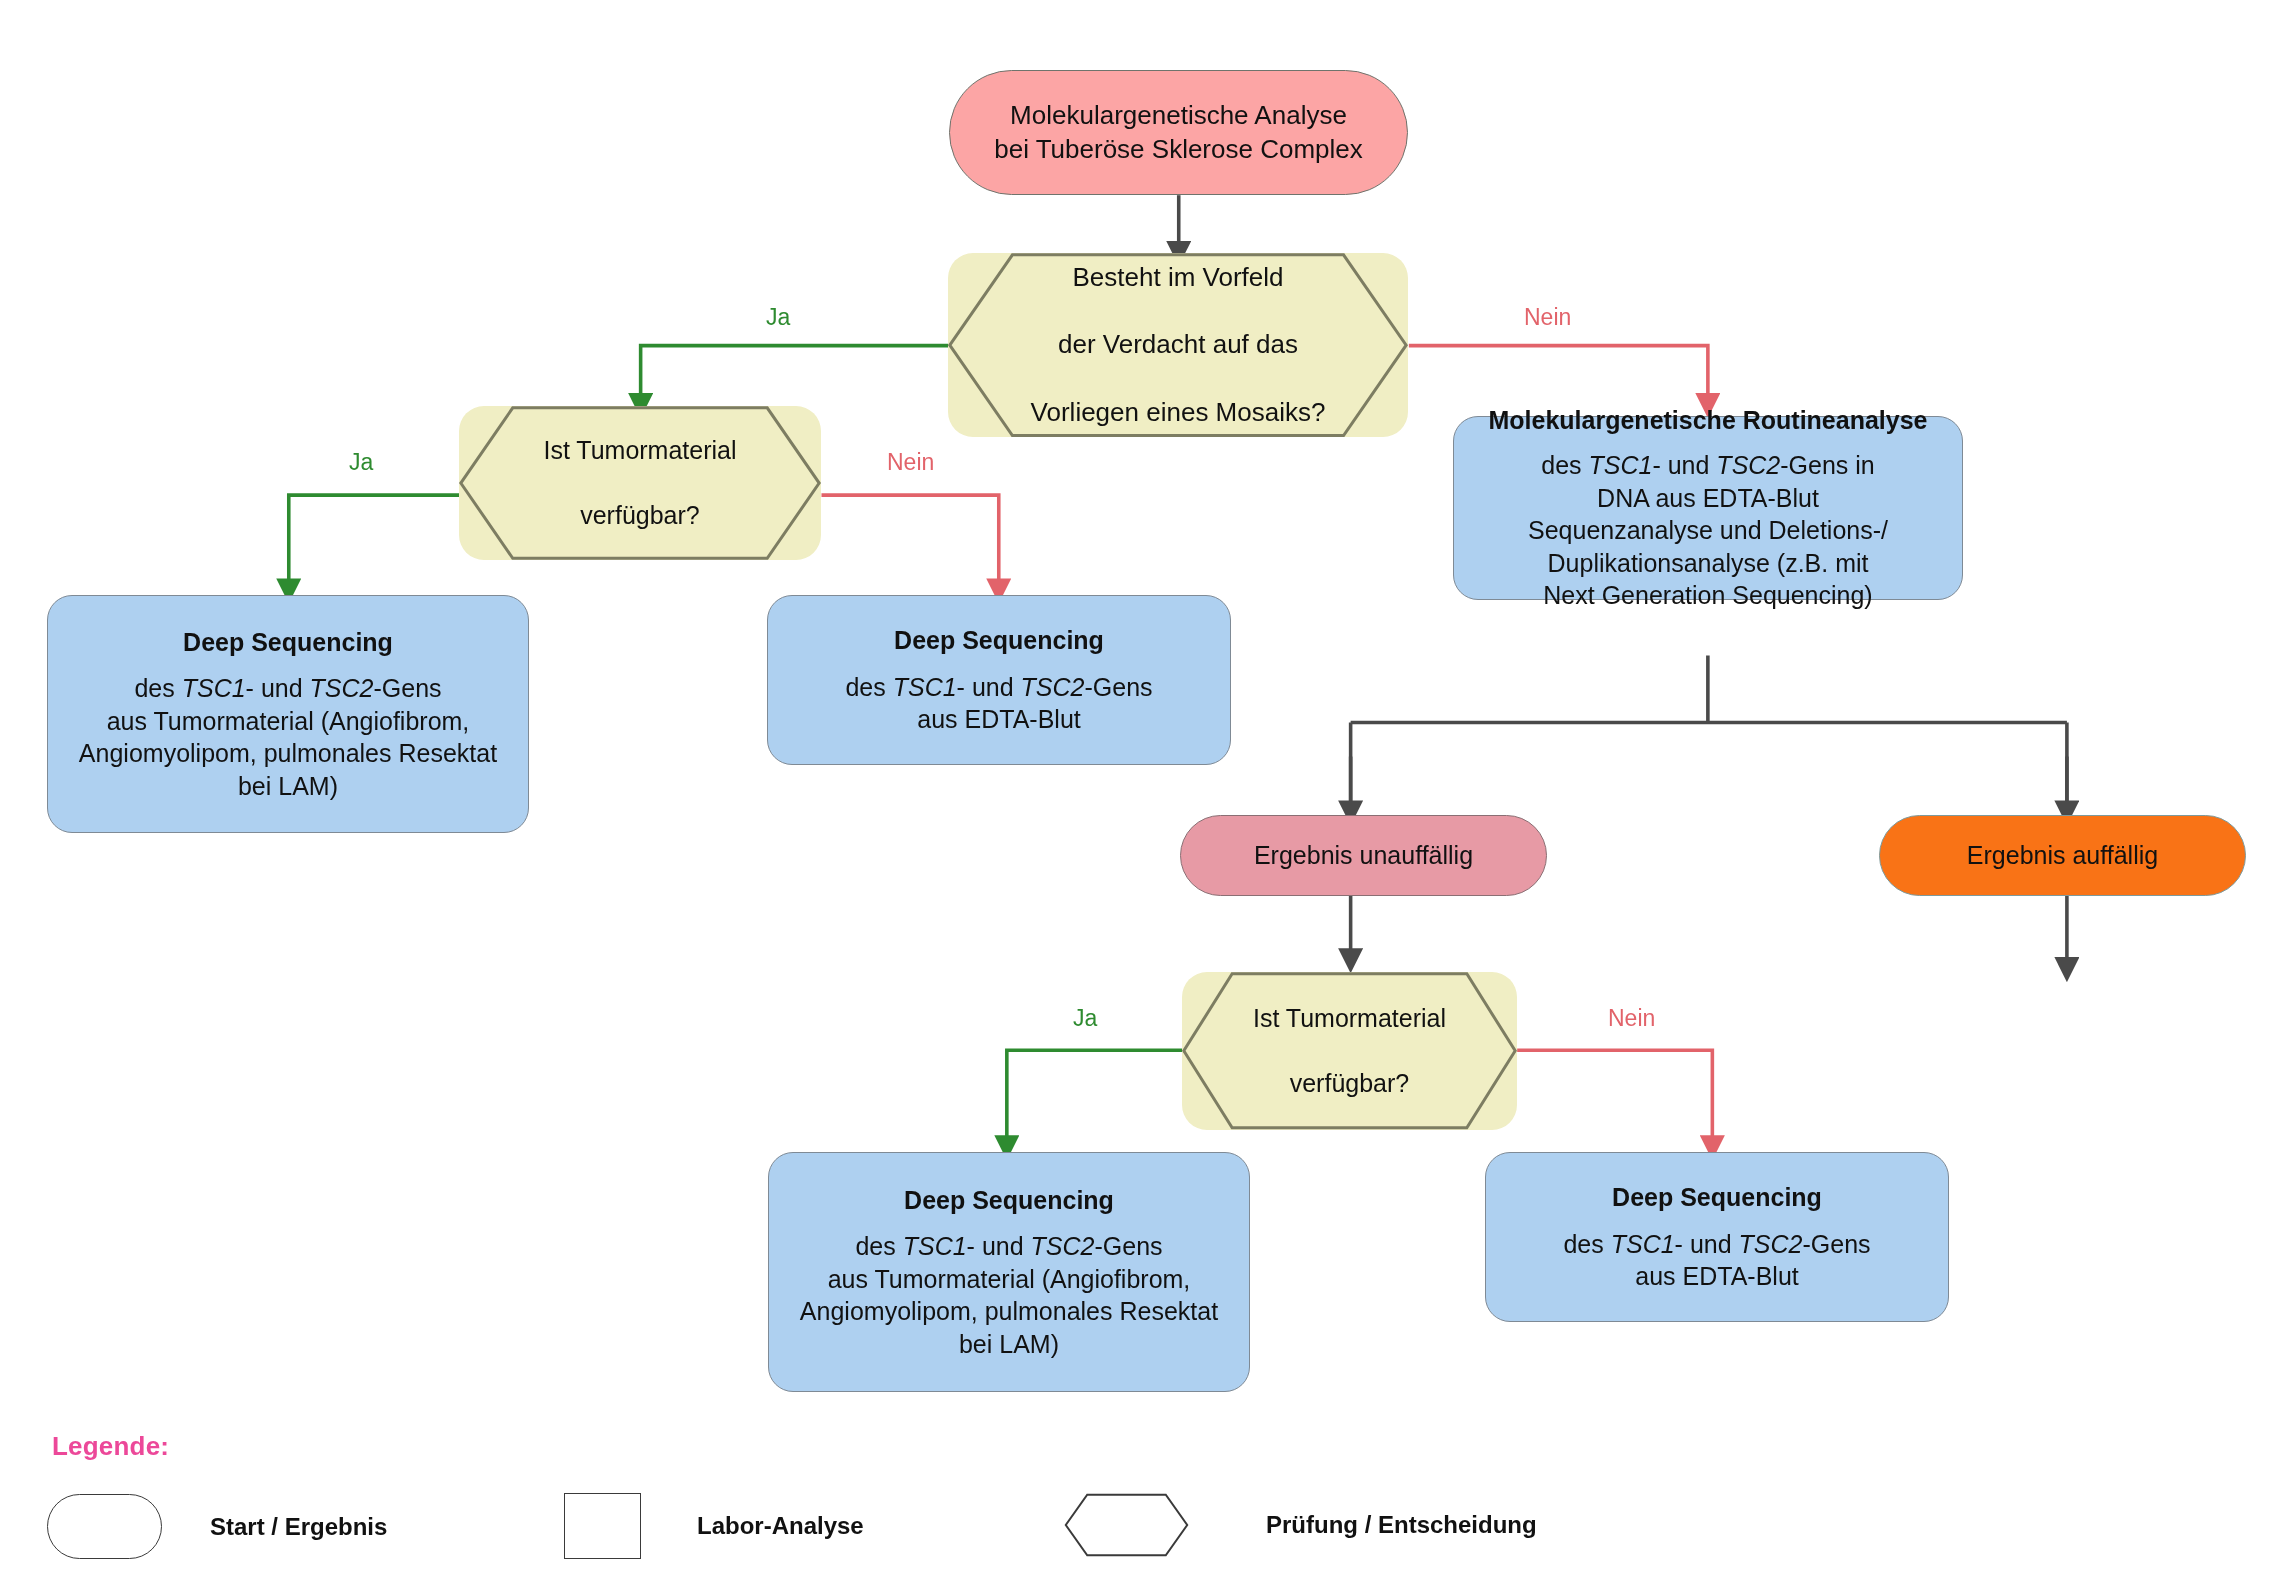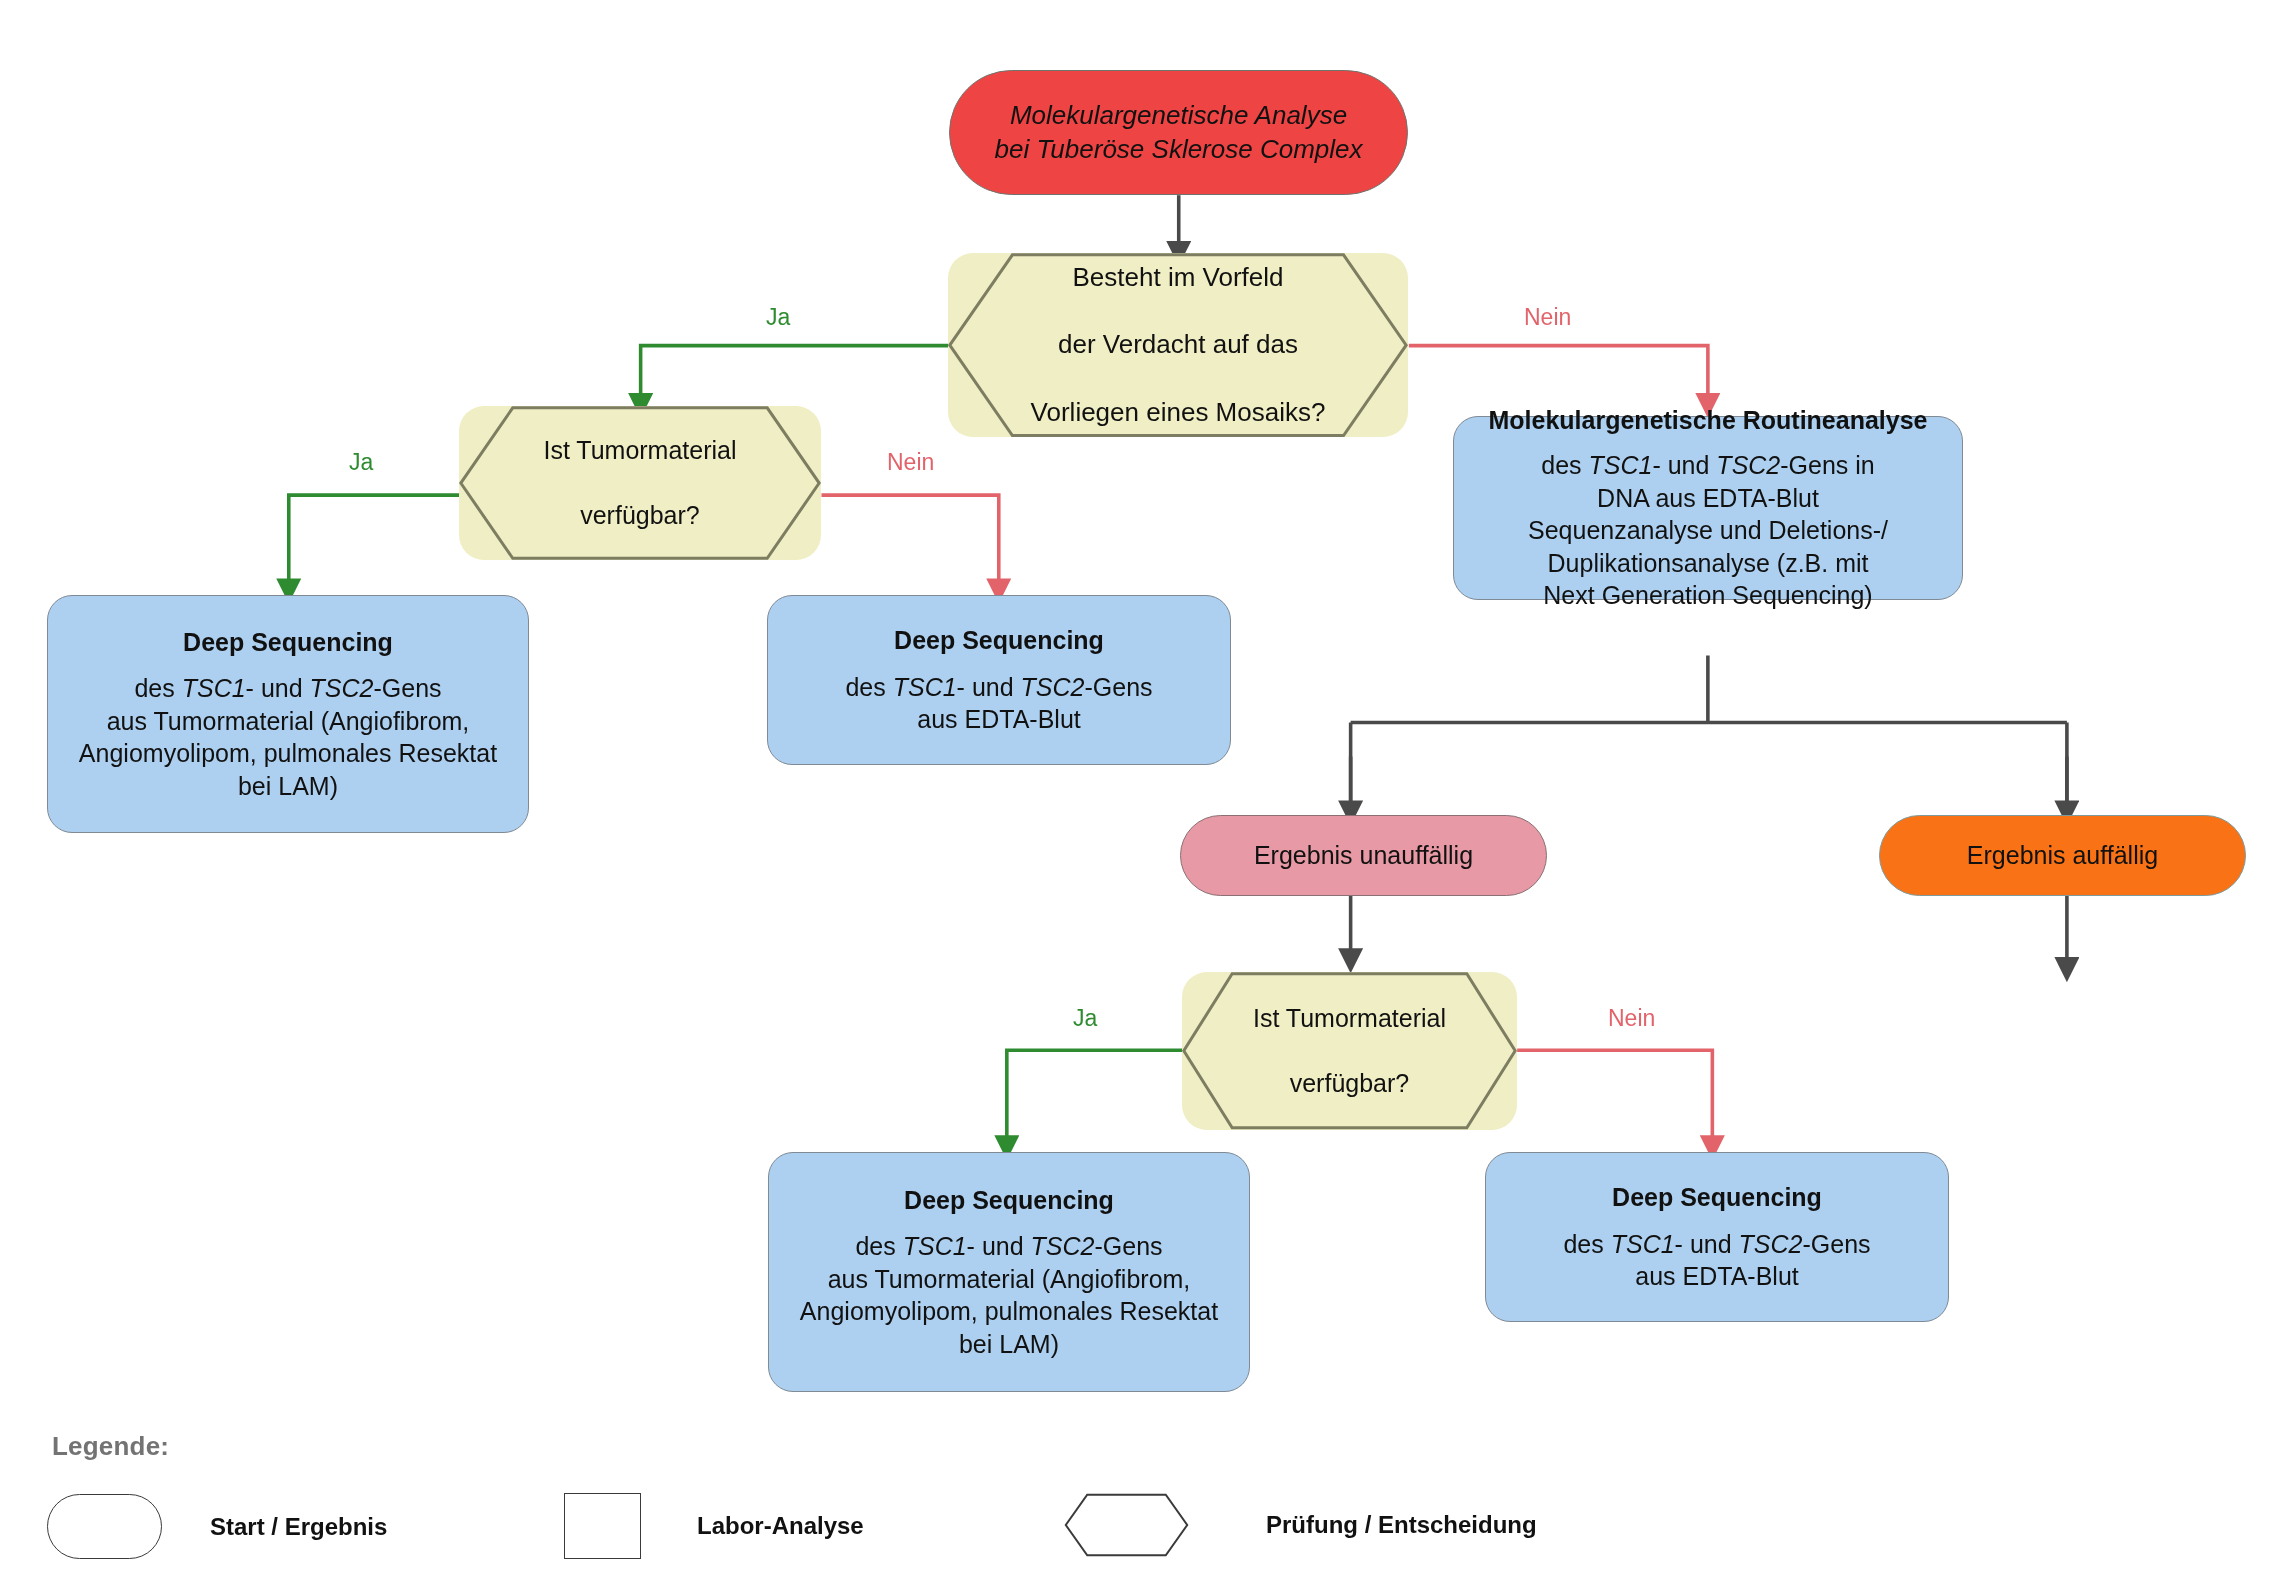--- a/index.html
+++ b/index.html
@@ -53,21 +53,21 @@
   .node .body {
     display: block;
   }
   .node .gene { font-style: italic; }
 
   
   .node.terminator {
     border: 1.8px solid #6f736c;
     border-radius: 895px;
   }
-  .node.term-green  { background: #ef4444; font-style: italic; }
+  .node.term-green  { background: #fca5a5; }
   .node.term-red    { background: #e79aa5; border-color: #8a6f74; }
   .node.term-cyan   { background: #f97316; border-color: #7d9a9c; }
 
   
   .node.process {
     background: #aed0f0;
     border: 1.8px solid #7f8a95;
   }
 
   
@@ -100,21 +100,21 @@
   #legend {
     position: absolute;
     z-index: 4;
   }
   #legend-title {
     position: absolute;
     left: 52px;
     top: 1431px;
     font-size: 26px;
     font-weight: bold;
-    color: #737373;
+    color: #ec4899;
     letter-spacing: 0.2px;
   }
   .legend-item {
     position: absolute;
     display: flex;
     align-items: center;
     text-align: right;
   }
   .legend-swatch {
     position: relative;

